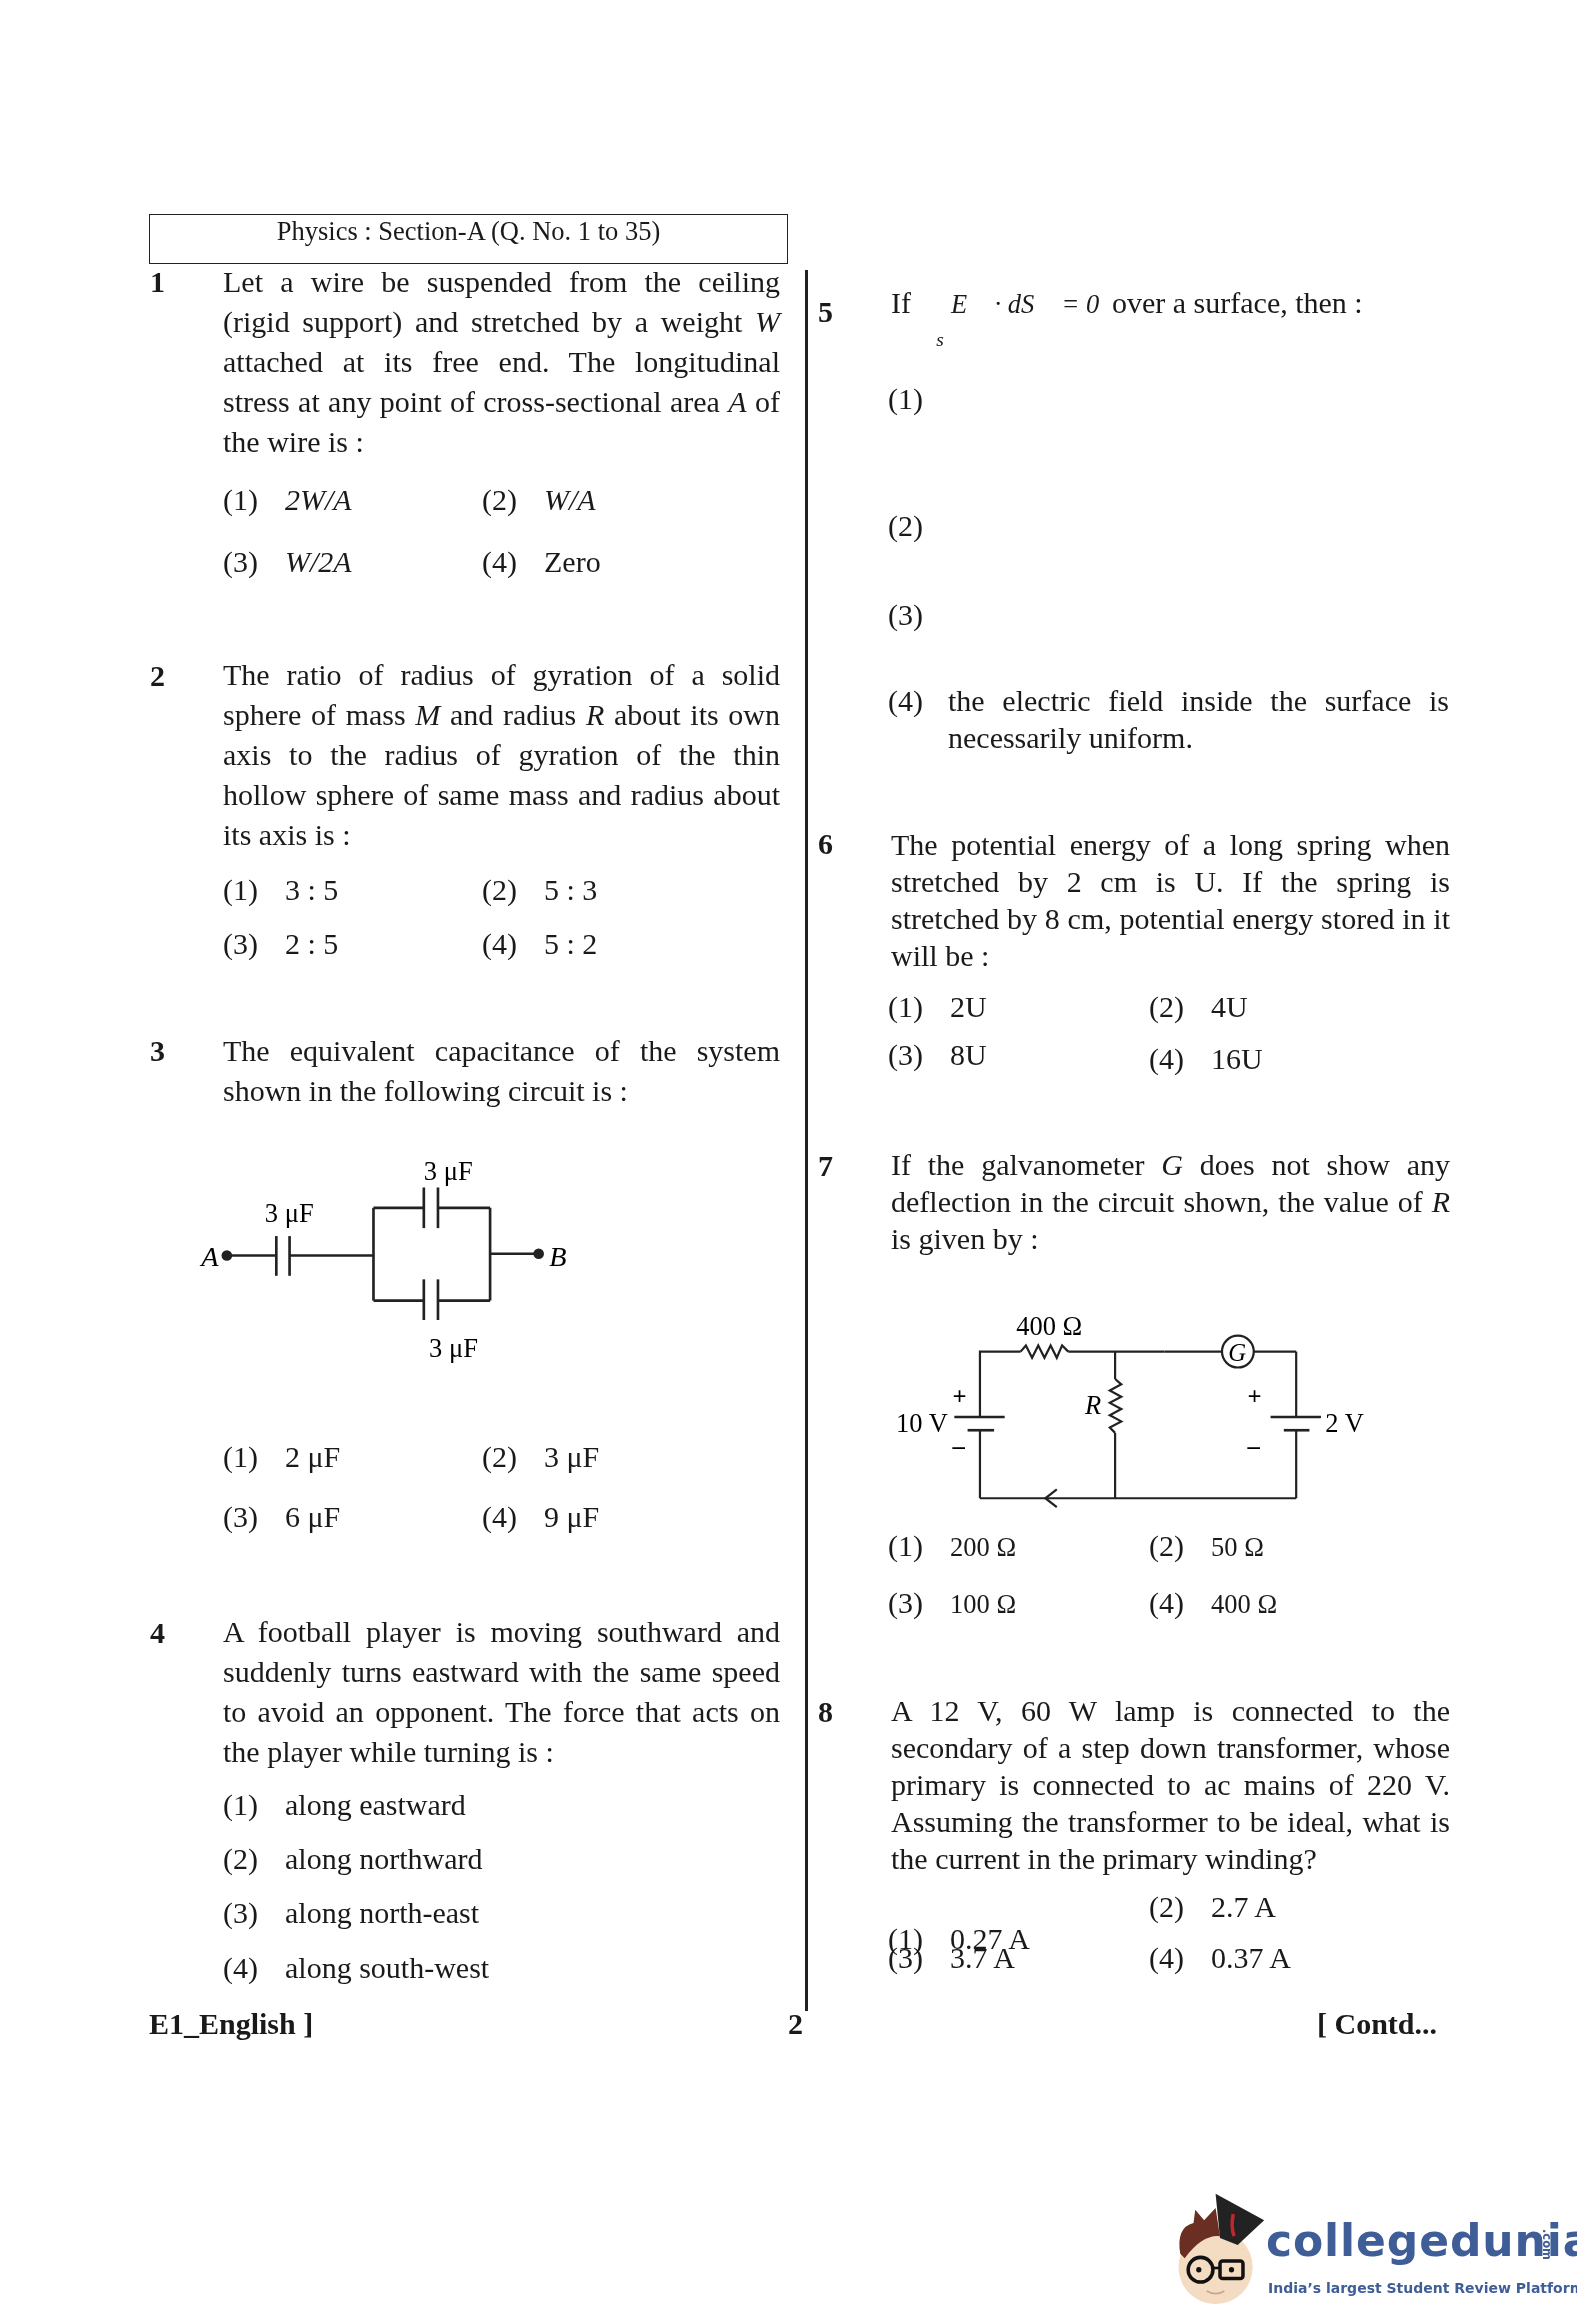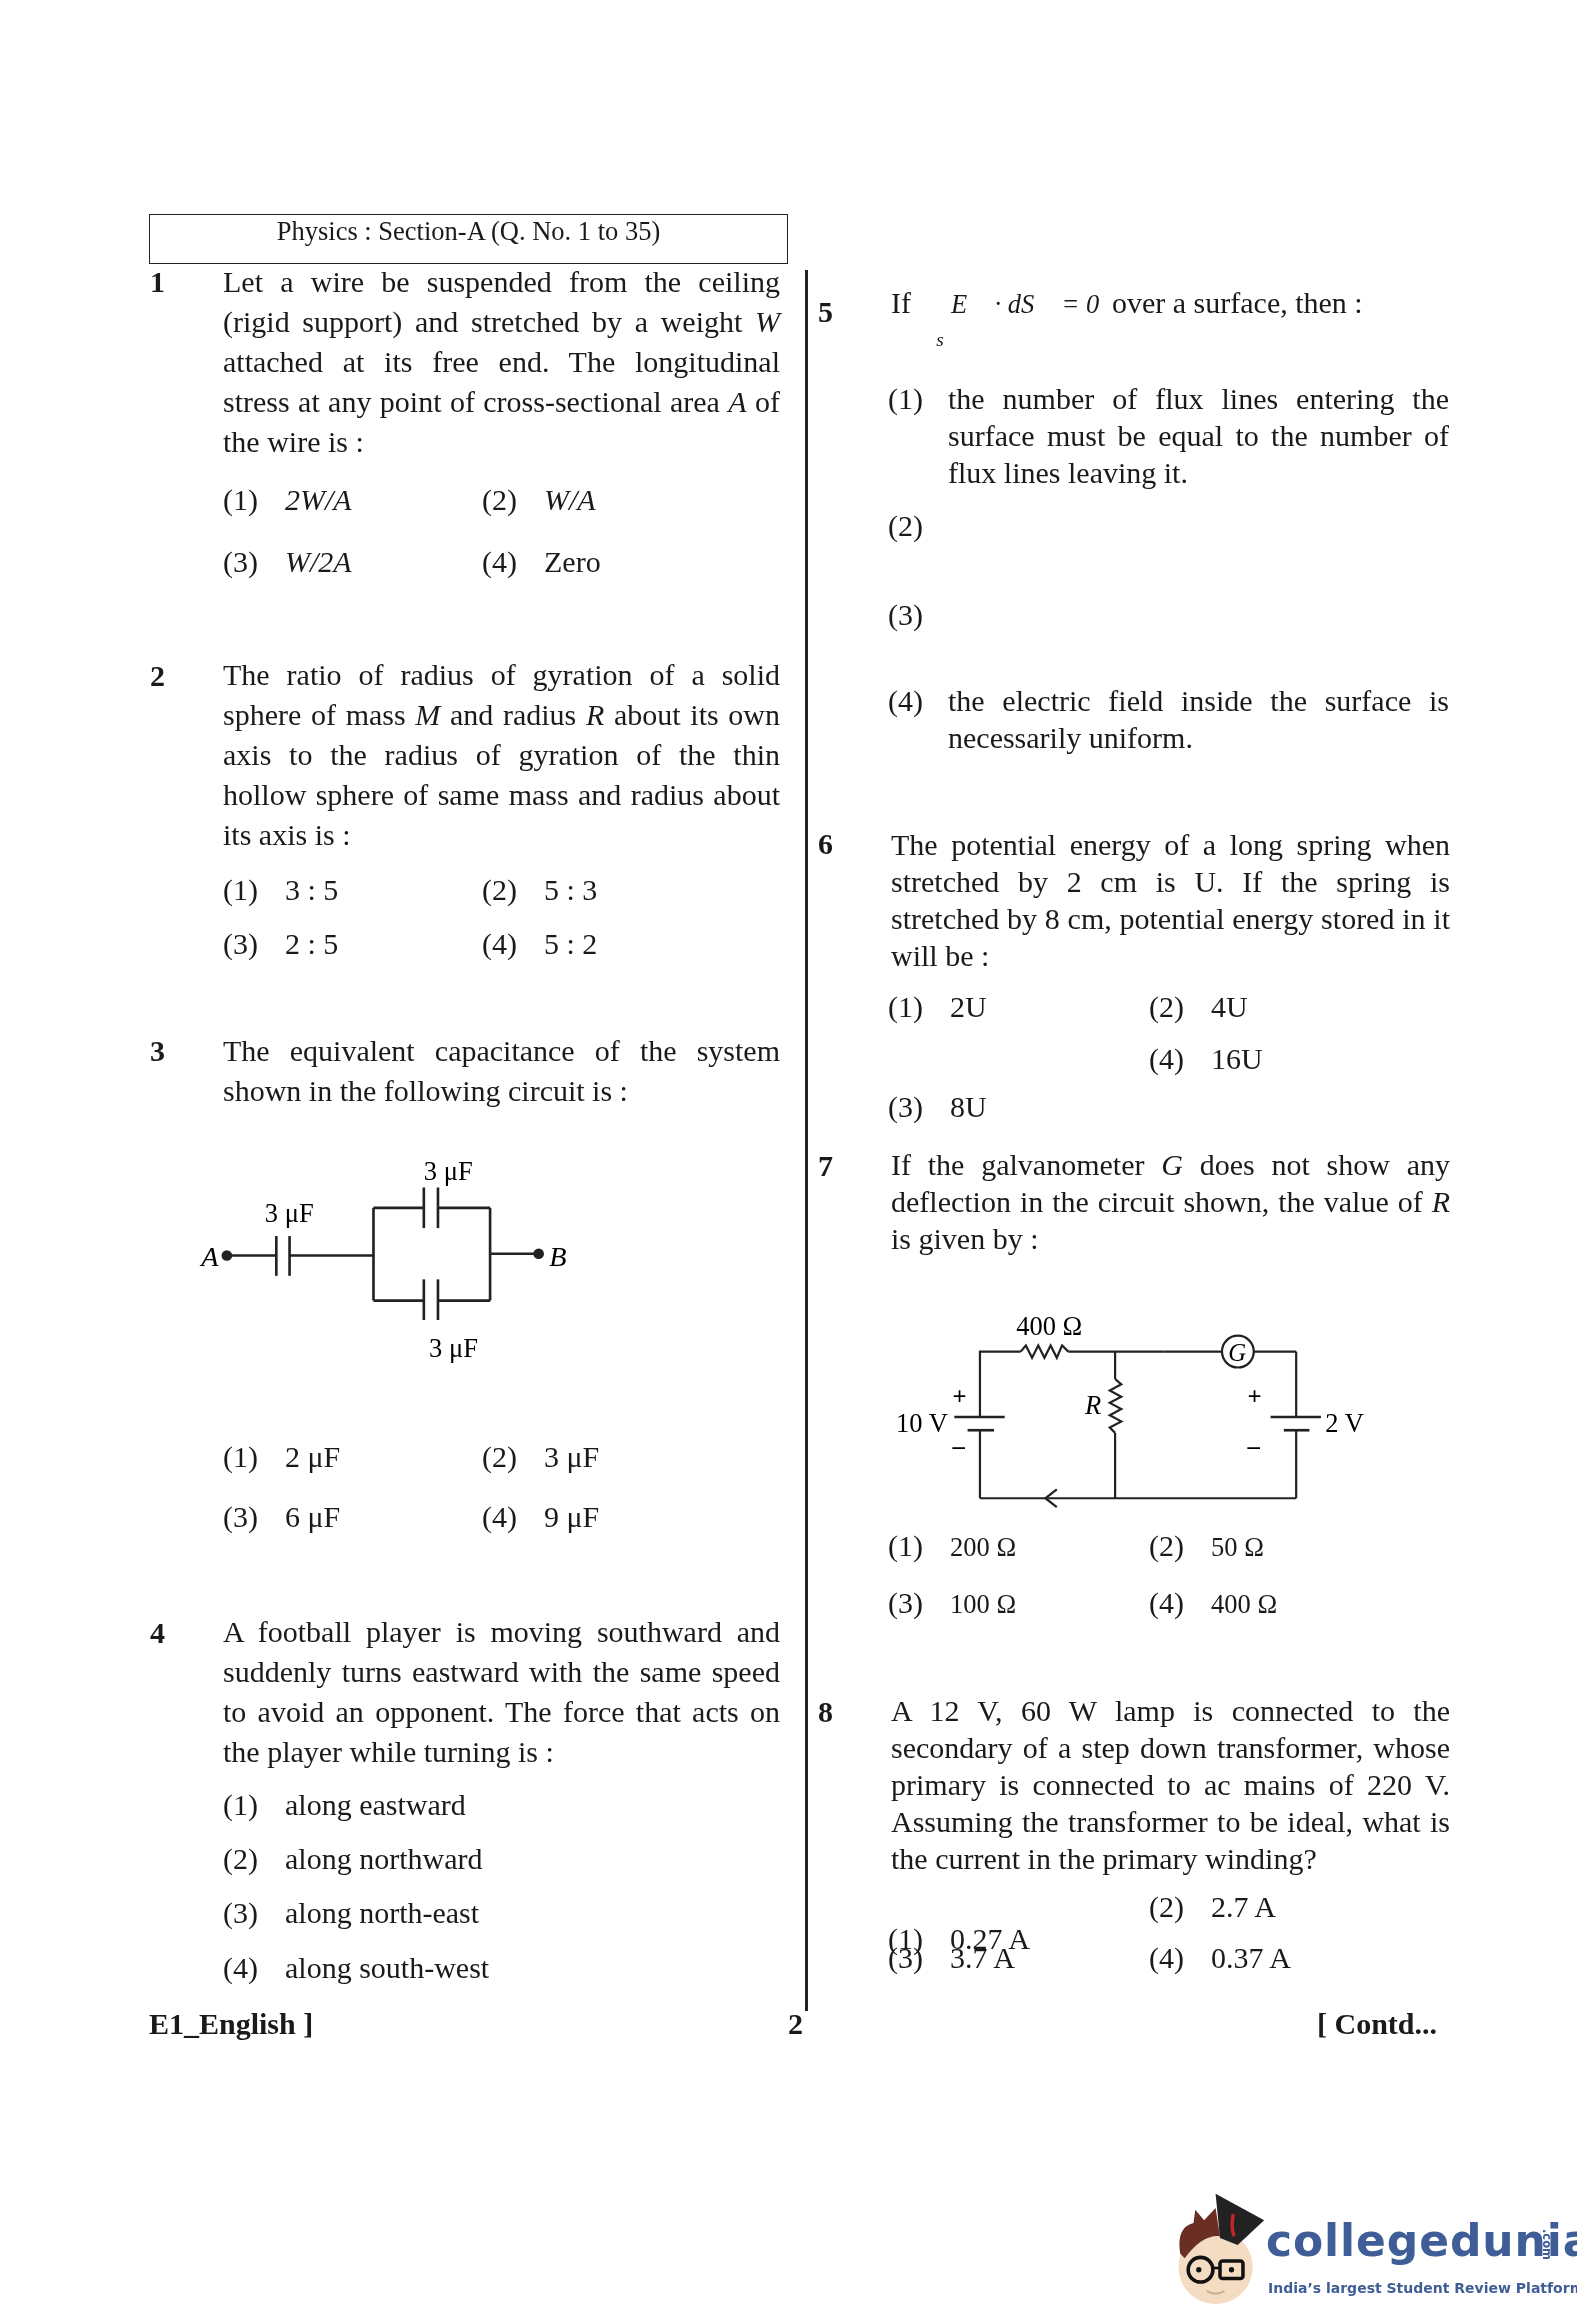--- a/index.html
+++ b/index.html
@@ -101,40 +101,39 @@
   <div class="abs" style="left:891px; top:283px; font-size:30px; line-height:40px; white-space:nowrap;">
     <span>If</span>
     <span style="display:inline-block; position:relative; margin:0 5.3px;">
       <i style="font-size:26.5px;">∮ E⃗ · dS⃗ = 0</i>
       <i style="position:absolute; left:12.4px; top:37px; font-size:19.4px;">s</i>
     </span>
     <span>over a surface, then :</span>
   </div>
   <div class="optw" style="left:888px; top:380px; width:561px;">
       <span class="n">(1)</span>
-      <span class="t">the number of flux lines entering the surface must be equal to the number of flux lines leaving it.</span>
     </div>
   <div class="optw" style="left:888px; top:507px; width:561px;">
       <span class="n">(2)</span>
     </div>
   <div class="optw" style="left:888px; top:596px; width:561px;">
       <span class="n">(3)</span>
     </div>
   <div class="optw" style="left:888px; top:682px; width:561px;">
       <span class="n">(4)</span>
       <span class="t">the electric field inside the surface is necessarily uniform.</span>
     </div>
 </div>
 
 <div>
   <span class="qnum" style="left:818px; top:827px;">6</span>
   <div class="qtext" style="left:891px; top:826px; width:559px; line-height:37px;">The potential energy of a long spring when stretched by 2 cm is U. If the spring is stretched by 8 cm, potential energy stored in it will be :</div>
   <div class="opt" style="left:888px; top:988px;"><span class="n">(1)</span><span>2U</span></div>
   <div class="opt" style="left:1149px; top:988px;"><span class="n">(2)</span><span>4U</span></div>
-  <div class="opt" style="left:888px; top:1088px;"><span class="n">(3)</span><span>8U</span></div>
+  <div class="opt" style="left:888px; top:1036px;"><span class="n">(3)</span><span>8U</span></div>
   <div class="opt" style="left:1149px; top:1040px;"><span class="n">(4)</span><span>16U</span></div>
 </div>
 
 <div>
   <span class="qnum" style="left:818px; top:1149px;">7</span>
   <div class="qtext" style="left:891px; top:1146px; width:559px; line-height:37px;">If the galvanometer <i>G</i> does not show any deflection in the circuit shown, the value of <i>R</i> is given by :</div>
 
   <svg class="abs" style="left:866px; top:1273px;" width="530" height="265" viewBox="0 0 600 300">
     <g stroke="#222" stroke-width="2.5" fill="none">
 

